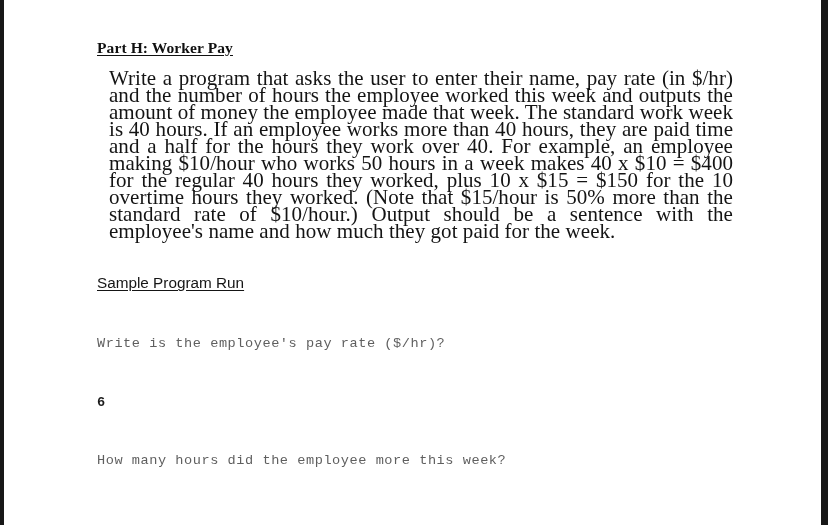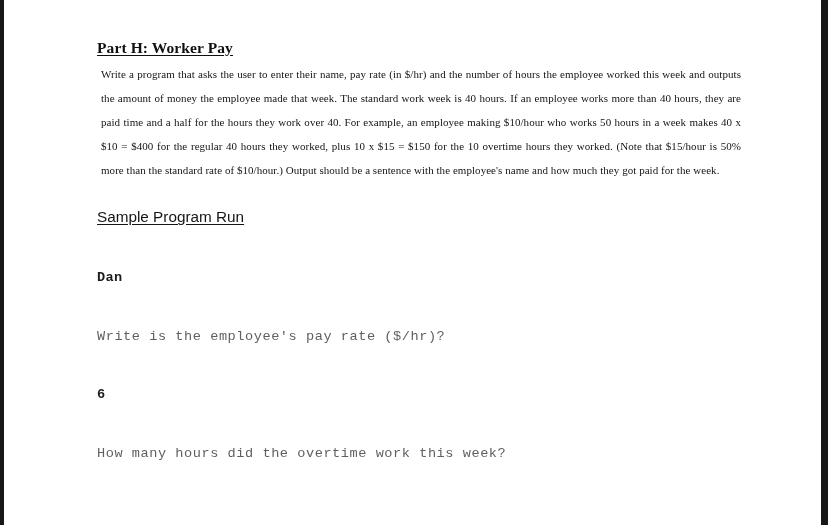--- a/index.html
+++ b/index.html
@@ -40,26 +40,26 @@
     text-decoration: underline;
     text-underline-offset: 2px;
     display: inline-block;
     line-height: 1.25;
     margin: 0 0 1px 0;
     letter-spacing: 0.1px;
   }
 
   .body-text {
     font-family: "Liberation Serif", serif;
-    font-size: 11px;
-    line-height: 24px;
+    font-size: 21px;
+    line-height: 17px;
     color: #141414;
     text-align: justify;
     text-justify: inter-word;
-    margin: 4px;
+    margin: 12px;
     letter-spacing: 0.05px;
   }
 
   .spacer {
     height: 22px;
   }
 
   .sample-title {
     font-family: Liberation Sans, sans-serif;
     font-size: 15.3px;
@@ -101,21 +101,20 @@
 
   <div class="section-title">Part H: Worker Pay</div>
 
   <p class="body-text">Write a program that asks the user to enter their name, pay rate (in $/hr) and the number of hours the employee worked this week and outputs the amount of money the employee made that week. The standard work week is 40 hours. If an employee works more than 40 hours, they are paid time and a half for the hours they work over 40. For example, an employee making $10/hour who works 50 hours in a week makes 40 x $10 = $400 for the regular 40 hours they worked, plus 10 x $15 = $150 for the 10 overtime hours they worked. (Note that $15/hour is 50% more than the standard rate of $10/hour.) Output should be a sentence with the employee's name and how much they got paid for the week.</p>
 
   <div class="spacer"></div>
 
   <div class="sample-title">Sample Program Run</div>
 
   <div class="console">
-    <span class="entry">Dan</span>
     <span class="prompt">Write is the employee's pay rate ($/hr)?</span>
     <span class="entry">6</span>
-    <span class="prompt">How many hours did the overtime work this week?</span>
+    <span class="prompt">How many hours did the employee more this week?</span>
     
     
   </div>
 
 </div>
 
 </body></html>

